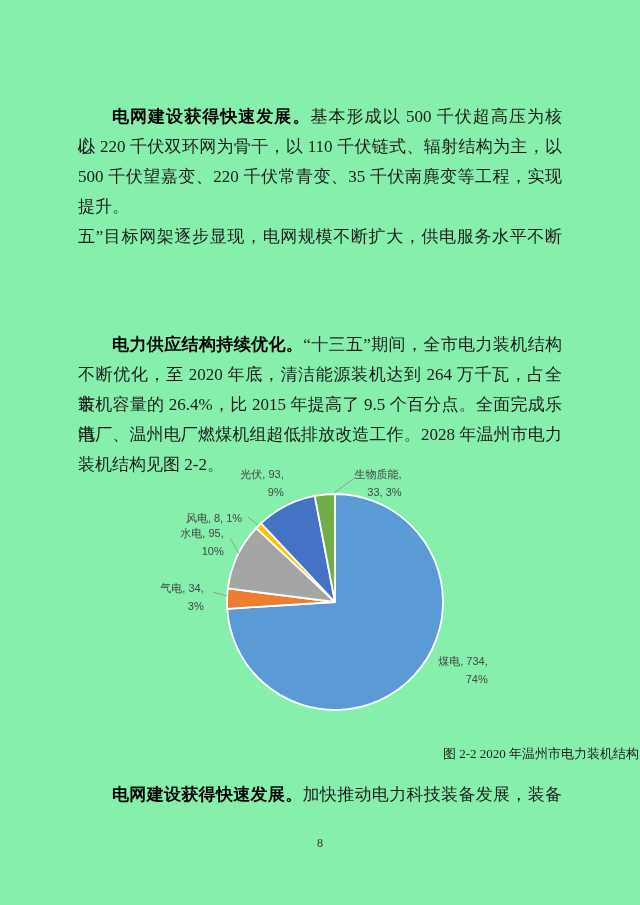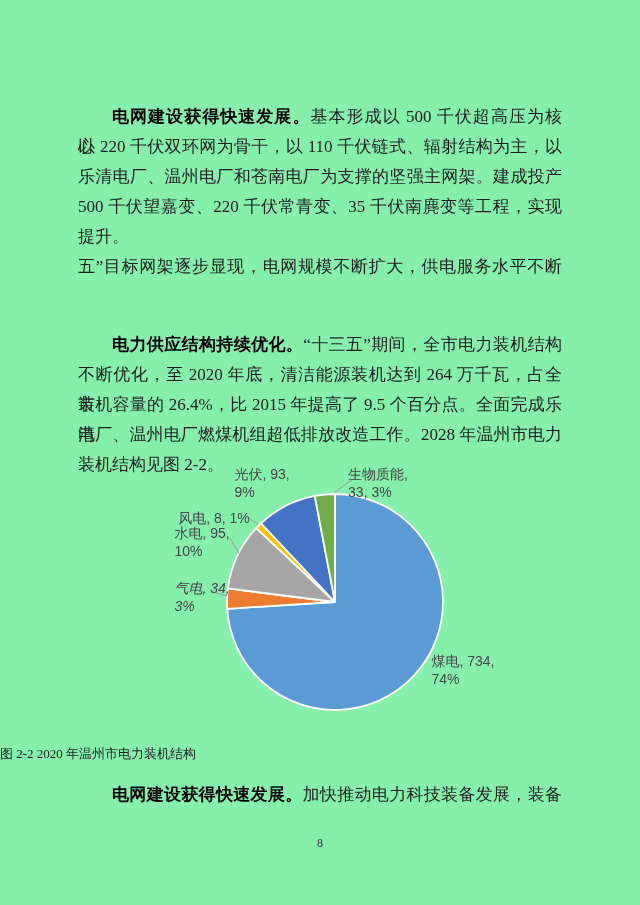--- a/index.html
+++ b/index.html
@@ -11,42 +11,41 @@
   .line{
     height:30px;line-height:30px;
     text-align:justify;text-align-last:justify;
   }
   .line.first{text-indent:34px;}
   .line.end{text-align-last:left;}
   .lead{font-family:"Liberation Sans","DejaVu Sans",sans-serif;font-weight:700;color:#000;}
   .chart{position:absolute;left:130px;top:448px;width:420px;height:300px;}
   .chart svg{position:absolute;left:0;top:0;}
   .plabel{
-    position:absolute;transform:translateX(-50%);text-align:left;white-space:nowrap;
+    position:absolute;transform:translateX(-50%);text-align:right;white-space:nowrap;
     font-family:"Liberation Sans","DejaVu Sans",sans-serif;
-    font-size:14px;line-height:18px;color:#454545;
+    font-size:11px;line-height:18px;color:#454545;
   }
   .caption{
-    position:absolute;top:745px;left:0;width:639px;text-align:left;
+    position:absolute;top:745px;left:0;width:639px;text-align:right;
     font-size:13px;color:#1d1d1d;
   }
   .pagenum{
     position:absolute;top:836px;left:0;width:640px;text-align:center;
     font-size:12px;color:#333;
   }
 </style>
 </head>
 <body>
 
 <div class="page">
 
   <div class="para" style="top:102px">
       <div class="line first"><span class="lead">电网建设获得快速发展。</span>基本形成以 500 千伏超高压为核心，</div>
       <div class="line">以 220 千伏双环网为骨干，以 110 千伏链式、辐射结构为主，以</div>
-      <div class="line">乐清电厂、温州电厂和苍南电厂为支撑的坚强主网架。建成投产</div>
       <div class="line">500 千伏望嘉变、220 千伏常青变、35 千伏南麂变等工程，实现</div>
       <div class="line end">提升。</div>
       <div class="line">五”目标网架逐步显现，电网规模不断扩大，供电服务水平不断</div>
     </div>
 
   <div class="para" style="top:330px">
       <div class="line first"><span class="lead">电力供应结构持续优化。</span>“十三五”期间，全市电力装机结构</div>
       <div class="line">不断优化，至 2020 年底，清洁能源装机达到 264 万千瓦，占全市</div>
       <div class="line">装机容量的 26.4%，比 2015 年提高了 9.5 个百分点。全面完成乐清</div>
       <div class="line">电厂、温州电厂燃煤机组超低排放改造工作。2028 年温州市电力</div>
@@ -60,21 +59,21 @@
         <path d="M 205 154 L 97.85 140.46 A 108 108 0 0 1 126.27 80.07 Z" fill="#A5A5A5" stroke="#ffffff" stroke-width="1.8" stroke-linejoin="round"></path>
         <path d="M 205 154 L 126.27 80.07 A 108 108 0 0 1 131.07 75.27 Z" fill="#FFC000" stroke="#ffffff" stroke-width="1.8" stroke-linejoin="round"></path>
         <path d="M 205 154 L 131.07 75.27 A 108 108 0 0 1 184.76 47.91 Z" fill="#4472C4" stroke="#ffffff" stroke-width="1.8" stroke-linejoin="round"></path>
         <path d="M 205 154 L 184.76 47.91 A 108 108 0 0 1 205.00 46.00 Z" fill="#70AD47" stroke="#ffffff" stroke-width="1.8" stroke-linejoin="round"></path>
         <line x1="226" y1="29" x2="205" y2="44" stroke="#9b9b9b" stroke-width="1"></line>
         <line x1="118" y1="69" x2="128" y2="77" stroke="#9b9b9b" stroke-width="1"></line>
         <line x1="100" y1="90" x2="110" y2="107" stroke="#9b9b9b" stroke-width="1"></line>
         <line x1="83" y1="144" x2="97" y2="148" stroke="#9b9b9b" stroke-width="1"></line>
       </svg>
   <div class="plabel" style="left: 333px; top: 204px;">煤电, 734,<br>74%</div>
-      <div class="plabel" style="left: 72px; top: 131px; font-style: italic;">气电, 34,<br>3%</div>
+      <div class="plabel" style="left: 52px; top: 131px;">气电, 34,<br>3%</div>
       <div class="plabel" style="left: 72px; top: 76px;">水电, 95,<br>10%</div>
       <div class="plabel" style="left: 84px; top: 61px;">风电, 8, 1%</div>
       <div class="plabel" style="left: 132px; top: 17px;">光伏, 93,<br>9%</div>
       <div class="plabel" style="left: 248px; top: 17px;">生物质能,<br>33, 3%</div>
     </div>
 
   <div class="caption">图 2-2  2020 年温州市电力装机结构</div>
 
   <div class="para" style="top:780px">
       <div class="line first"><span class="lead">电网建设获得快速发展。</span>加快推动电力科技装备发展，装备</div>

